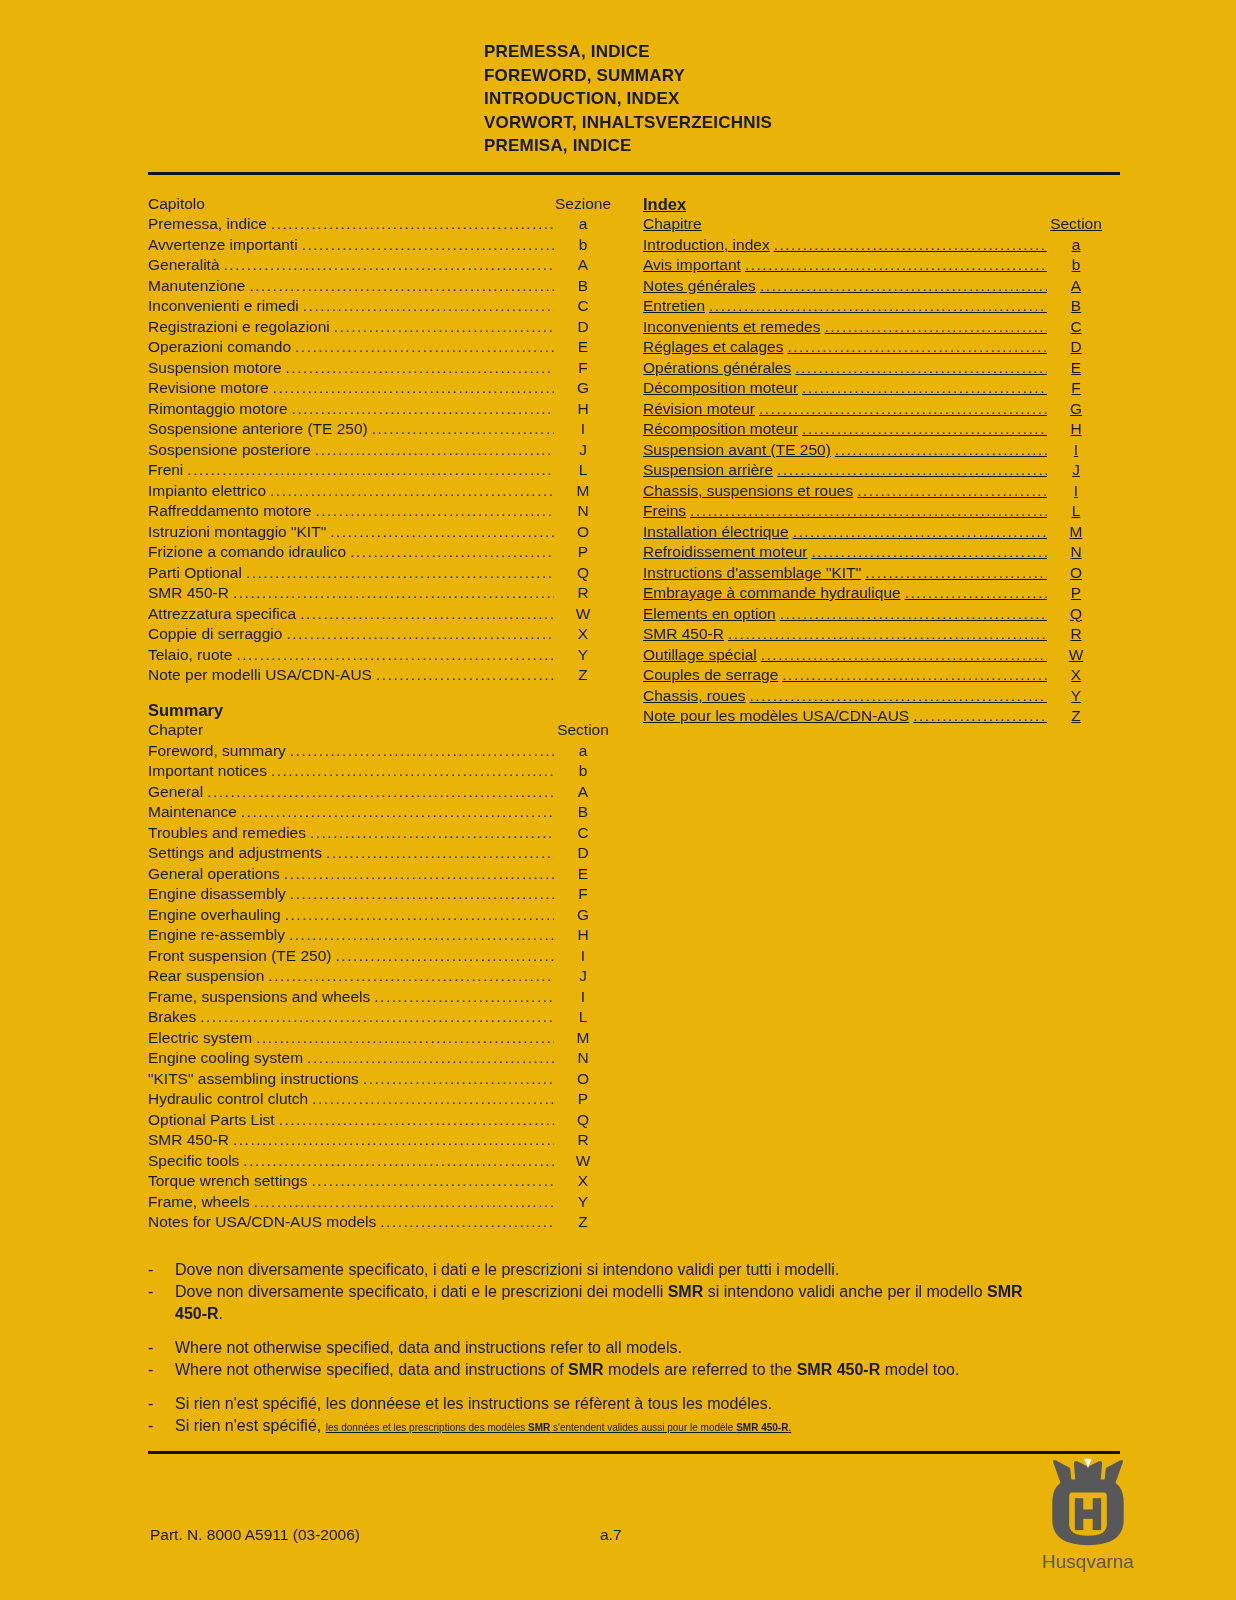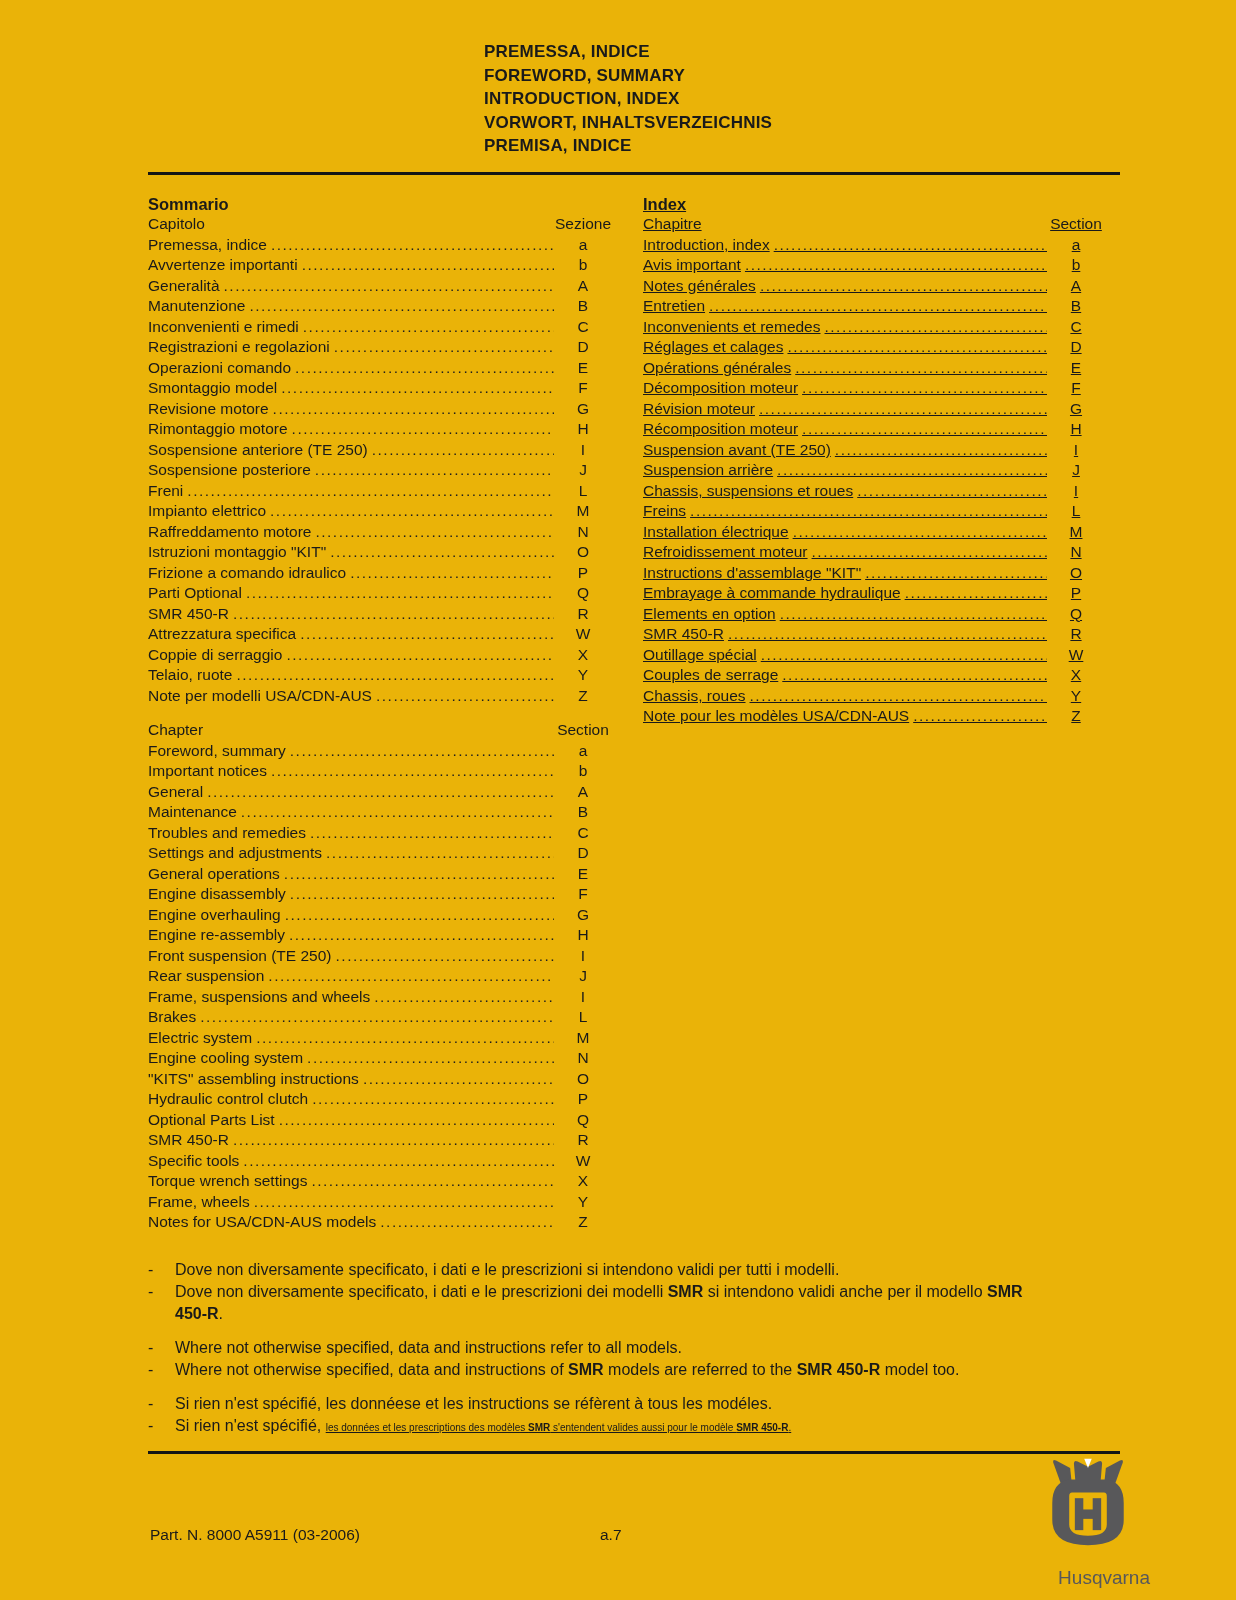--- a/index.html
+++ b/index.html
@@ -29,41 +29,40 @@
   .note{display:flex;}
   .note .dash{width:27px;flex:none;}
   .note .note-text{flex:1;}
   .note .small{font-size:10px;text-decoration:underline;}
   .bottom-rule{margin-top:10px;}
   
   .footer{position:relative;height:89px;}
   .part-number{position:absolute;left:2px;top:72px;font-size:15.5px;}
   .page-number{position:absolute;left:452px;top:72px;font-size:15.5px;}
   .logo{position:absolute;right:-30px;top:0px;width:124px;text-align:center;color:#58585a;}
-  .logo-text{font-size:19px;line-height:20px;margin-top:16px;color:#58585a;text-align:right;}
+  .logo-text{font-size:19px;line-height:20px;margin-top:0px;color:#58585a;}
 </style>
 </head>
 <body>
 
 <div class="page">
 
   <div class="header-block">
     <div>PREMESSA, INDICE</div>
     <div>FOREWORD, SUMMARY</div>
     <div>INTRODUCTION, INDEX</div>
     <div>VORWORT, INHALTSVERZEICHNIS</div>
     <div>PREMISA, INDICE</div>
   </div>
 
   <hr class="rule">
 
   <div class="columns">
     <div class="col-left">
       <section>
-          <div class="list-title">Sommario</div>
           <div class="subhead">
             <div class="">Capitolo</div>
             <div class="grow"></div>
             <div class="letter">Sezione</div>
           </div>
           <div class="toc-row">
             <div class="label">Premessa, indice</div>
             <div class="leader">................................................................................................................................................................</div>
             <div class="letter">a</div>
           </div>
@@ -91,21 +90,21 @@
             <div class="label">Registrazioni e regolazioni</div>
             <div class="leader">................................................................................................................................................................</div>
             <div class="letter">D</div>
           </div>
           <div class="toc-row">
             <div class="label">Operazioni comando</div>
             <div class="leader">................................................................................................................................................................</div>
             <div class="letter">E</div>
           </div>
           <div class="toc-row">
-            <div class="label">Smontaggio model</div>
+            <div class="label">Suspension motore</div>
             <div class="leader">................................................................................................................................................................</div>
             <div class="letter">F</div>
           </div>
           <div class="toc-row">
             <div class="label">Revisione motore</div>
             <div class="leader">................................................................................................................................................................</div>
             <div class="letter">G</div>
           </div>
           <div class="toc-row">
             <div class="label">Rimontaggio motore</div>
@@ -172,20 +171,21 @@
             <div class="leader">................................................................................................................................................................</div>
             <div class="letter">Y</div>
           </div>
           <div class="toc-row">
             <div class="label">Note per modelli USA/CDN-AUS</div>
             <div class="leader">................................................................................................................................................................</div>
             <div class="letter">Z</div>
           </div>
         </section>
       <section class="summary-section">
+          <div class="list-title">Summary</div>
           <div class="subhead">
             <div class="">Chapter</div>
             <div class="grow"></div>
             <div class="letter">Section</div>
           </div>
           <div class="toc-row">
             <div class="label">Foreword, summary</div>
             <div class="leader">................................................................................................................................................................</div>
             <div class="letter">a</div>
           </div>

